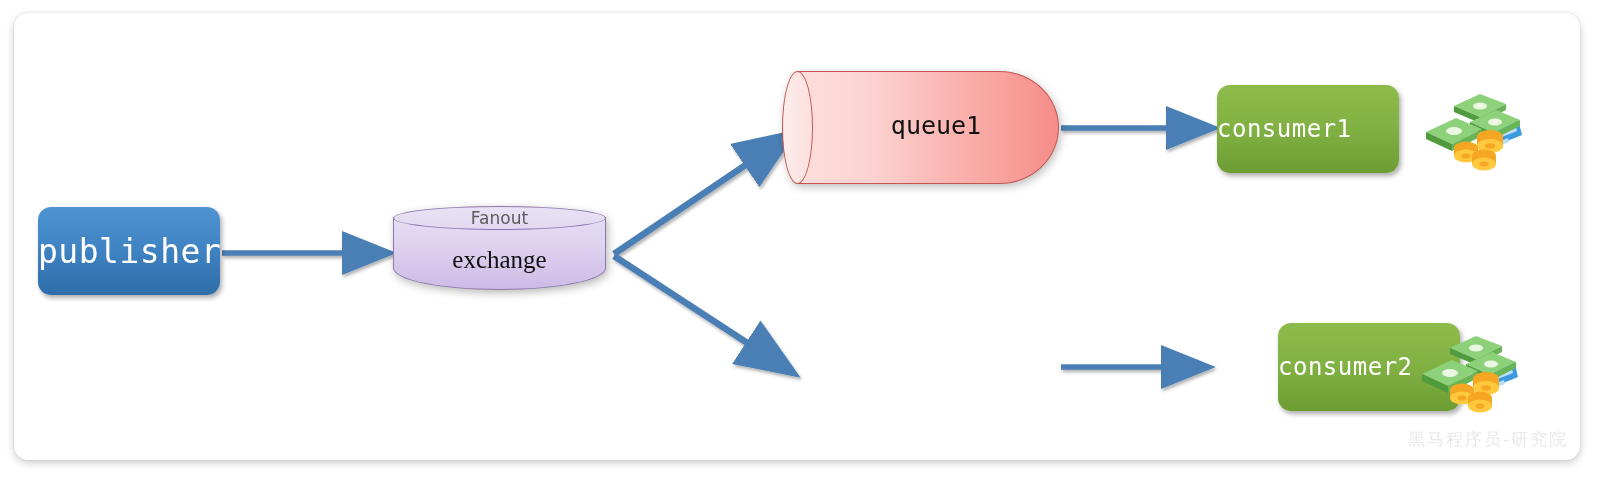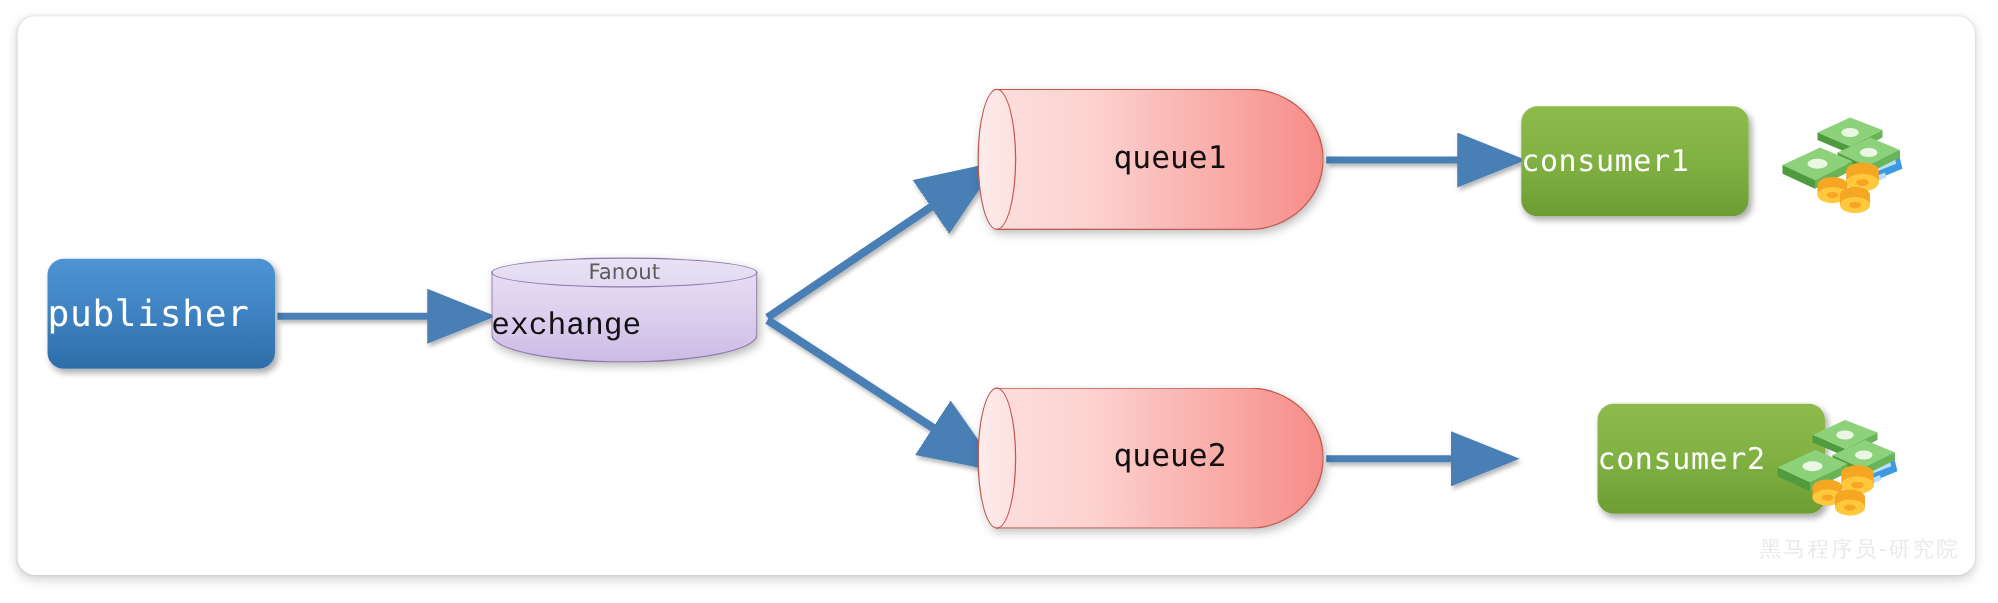--- a/index.html
+++ b/index.html
@@ -43,21 +43,21 @@
   .rbox .lbl {
     color: #ffffff;
     font-family: "DejaVu Sans Mono", monospace;
     letter-spacing: 0.5px;
     white-space: nowrap;
   }
   #publisher {
     left: 38px; top: 207px; width: 182px; height: 88px;
     background: linear-gradient(180deg, #4e93d2 0%, #4084c4 45%, #2e6da9 100%);
   }
-  #publisher .lbl { font-size: 29px; }
+  #publisher .lbl { font-size: 33px; }
 
   .consumer {
     width: 182px; height: 88px;
     background: linear-gradient(180deg, #8dbb4b 0%, #83b244 45%, #6d9c33 100%);
   }
   .consumer .lbl { font-size: 24px; }
   #consumer1 { left: 1217px; top: 85px; }
   #consumer2 { left: 1278px; top: 323px; }
 
   
@@ -85,22 +85,22 @@
   #exchange .top-lbl {
     position: absolute; left: 0; top: 2px; width: 213px;
     text-align: center;
     font-family: "DejaVu Sans", sans-serif;
     font-size: 17px;
     color: #5c5c5c;
     z-index: 4;
   }
   #exchange .body-lbl {
     position: absolute; left: 0; top: 40px; width: 213px;
-    text-align: left;
-    font-family: Liberation Mono, monospace;
+    text-align: center;
+    font-family: Liberation Serif, serif;
     font-size: 25px;
     color: #111111;
     z-index: 4;
   }
 
   
   .queue {
     position: absolute;
     width: 277px; height: 111px;
     filter: drop-shadow(2px 3px 4px rgba(0,0,0,0.25));
@@ -194,25 +194,20 @@
     <div class="top-lbl">Fanout</div>
     <div class="body-lbl">exchange</div>
   </div>
 
   <div class="queue" id="queue1">
     <div class="q-body"></div>
     <div class="q-cap"></div>
     <div class="q-lbl">queue1</div>
   </div>
 
-  <div class="queue" id="queue2">
-    <div class="q-body"></div>
-    <div class="q-cap"></div>
-    <div class="q-lbl">queue2</div>
-  </div>
 
   <div class="rbox consumer" id="consumer1">
     <span class="lbl">consumer1</span>
   </div>
 
   <div class="rbox consumer" id="consumer2">
     <span class="lbl">consumer2</span>
   </div>
 
   <svg class="money" id="money1" viewBox="0 0 104 84" xmlns="http://www.w3.org/2000/svg">

